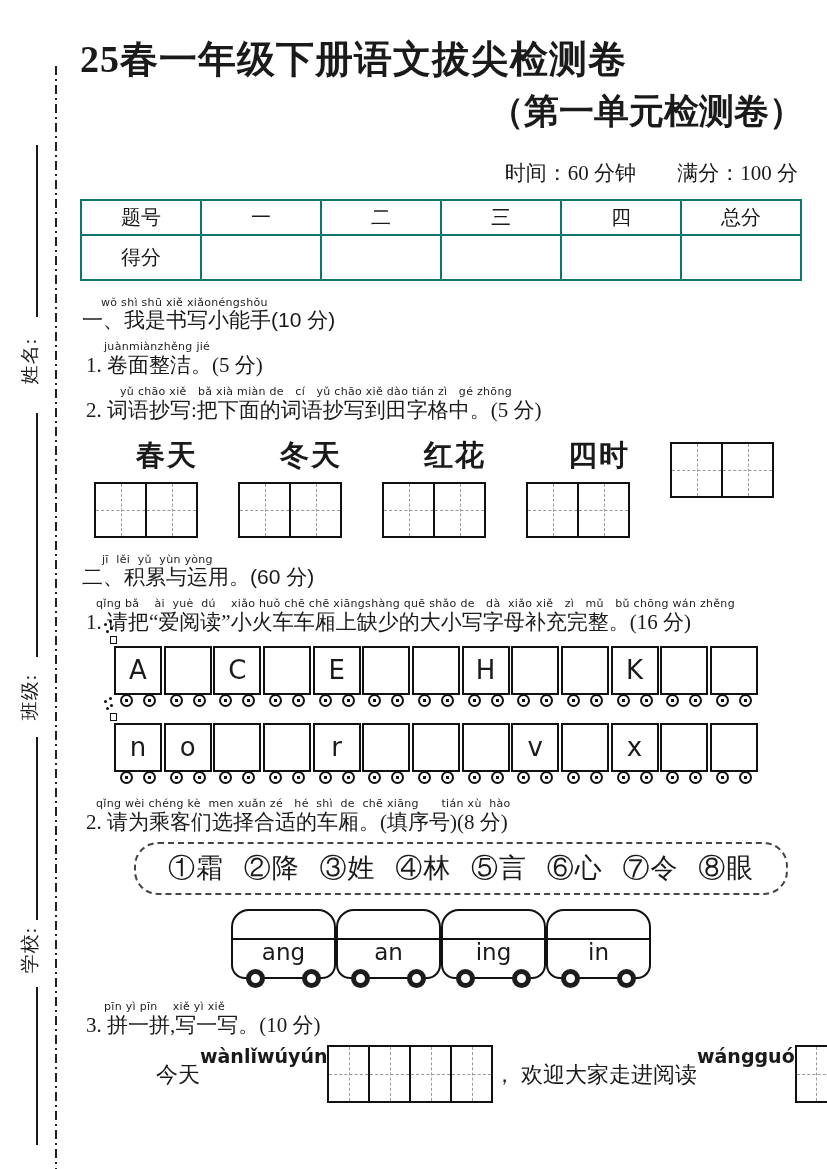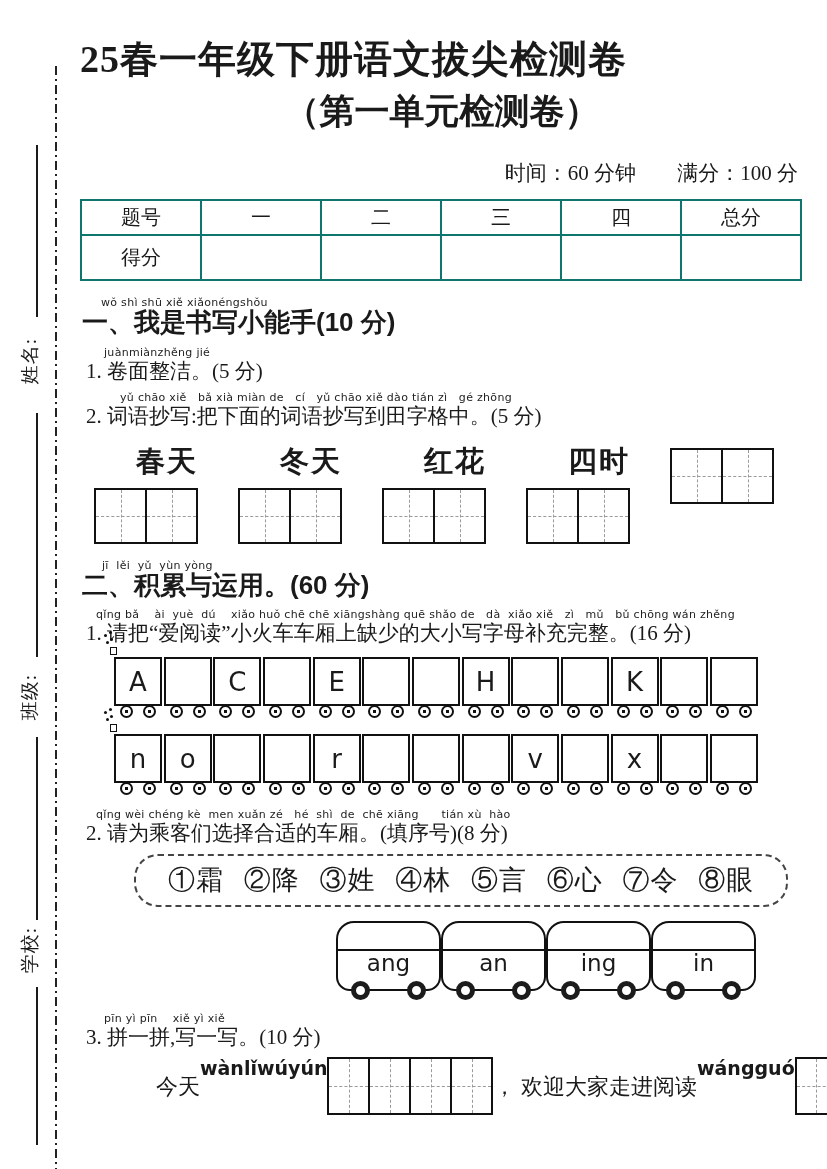--- a/index.html
+++ b/index.html
@@ -17,34 +17,34 @@
   .blank-line { position:absolute; left:36px; width:2px; background:#1a1a1a; }
   .v-label {
     position:absolute; left:-7px; width:74px; text-align:center;
     font-size:19px; transform:rotate(-90deg); letter-spacing:1px;
   }
 
   
   .main { position:absolute; left:80px; top:0; width:724px; }
 
   .title { margin-top:38px; font-size:38px; font-weight:bold; letter-spacing:1px; line-height:1.15; }
-  .subtitle { margin-top:6px; text-align:center; font-size:35px; font-weight:bold; }
+  .subtitle { margin-top:6px; text-align:right; font-size:35px; font-weight:bold; }
   .meta { margin-top:24px; text-align:right; padding-right:6px; font-size:21px; }
   .meta span + span { margin-left:36px; }
 
   table.score { margin-top:12px; width:722px; border-collapse:collapse; table-layout:fixed; }
   table.score td { border:2px solid #0f766e; text-align:center; font-size:20px; }
   table.score tr.hdr td { height:31px; }
   table.score tr.scr td { height:41px; }
 
   .py {
     font-family:"DejaVu Sans","Liberation Sans",sans-serif;
     font-size:11px; line-height:1; white-space:pre; color:#222; letter-spacing:.3px;
   }
-  .sec-head { font-family:"Liberation Sans","DejaVu Sans",sans-serif; font-weight:bold; font-size:26px; line-height:1.15; }
+  .sec-head { font-family:"Liberation Sans","DejaVu Sans",sans-serif; font-weight:normal; font-size:21px; line-height:1.15; }
   .q-text { font-size:21px; line-height:1.3; }
 
   
   .tzg { display:inline-flex; border:2px solid #111; background:#fff; vertical-align:bottom; }
   .tzg .cell { position:relative; }
   .tzg .cell + .cell { border-left:2px solid #111; }
   .tzg .cell::before { content:""; position:absolute; left:50%; top:0; bottom:0; border-left:1px dashed #9a9a9a; }
   .tzg .cell::after  { content:""; position:absolute; top:50%; left:0; right:0; border-top:1px dashed #9a9a9a; }
   .tzg.word-grid .cell { width:49px; height:52px; }
   .tzg.ans-grid .cell  { width:39px; height:54px; }
@@ -69,21 +69,21 @@
   .train .car::after { right:4px; }
   .smoke { position:absolute; top:-12px; left:-6px; width:5px; height:6px; border:1.5px solid #111; background:#fff; }
   .smoke::before { content:""; position:absolute; top:-7px; left:-5px; width:3px; height:3px; border-radius:50%; background:#111;
                    box-shadow:4px -3px 0 #111,-2px -7px 0 #111,3px -10px 0 #111; }
 
   
   .passenger-box {
     margin:6px 0 0 54px; width:650px; border:2px dashed #444; border-radius:24px;
     text-align:center; font-size:27px; padding:6px 0 7px; word-spacing:12px; letter-spacing:1px;
   }
-  .bus-row { margin:14px 0 0 46px; width:630px; display:flex; justify-content:flex-end; }
+  .bus-row { margin:14px 0 0 46px; width:630px; display:flex; justify-content:center; }
   .bus {
     position:relative; width:101px; height:66px; border:2.5px solid #111; border-radius:18px 18px 14px 14px;
     background:#fff; margin-bottom:12px;
   }
   .bus .deck { position:absolute; top:40%; left:0; right:0; border-top:2.5px solid #111; }
   .bus .bus-label {
     position:absolute; top:42%; left:0; right:0; text-align:center;
     font-family:"DejaVu Sans","Liberation Sans",sans-serif; font-size:23px;
   }
   .bus::before, .bus::after {

